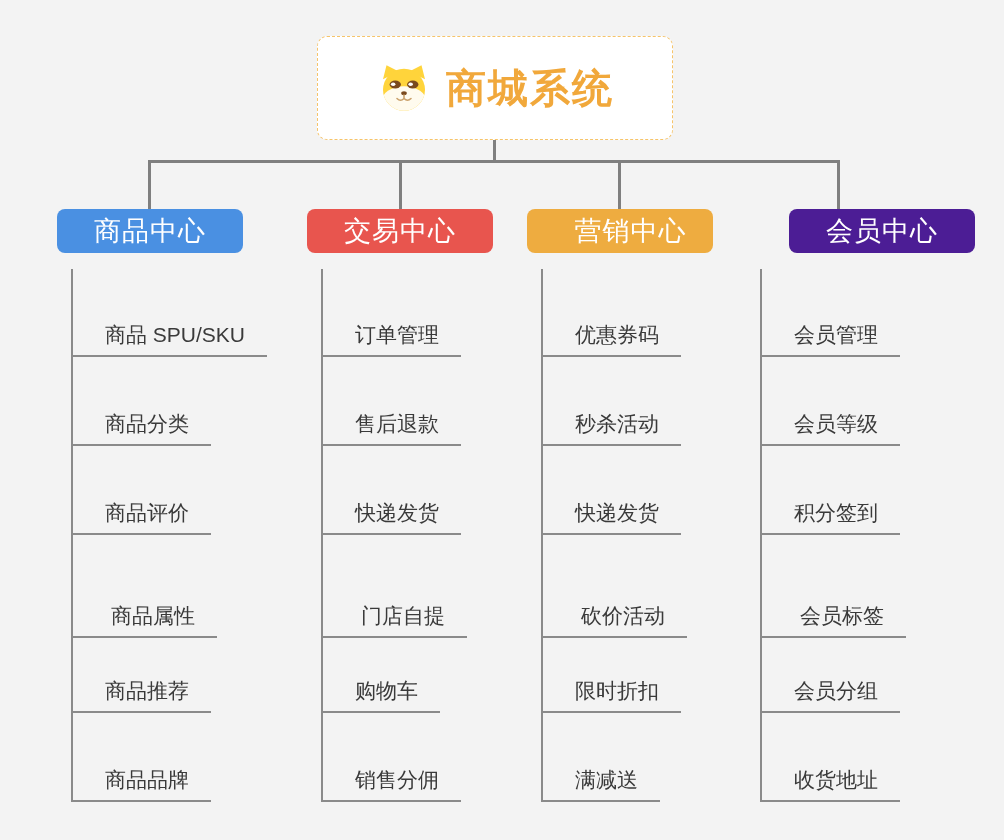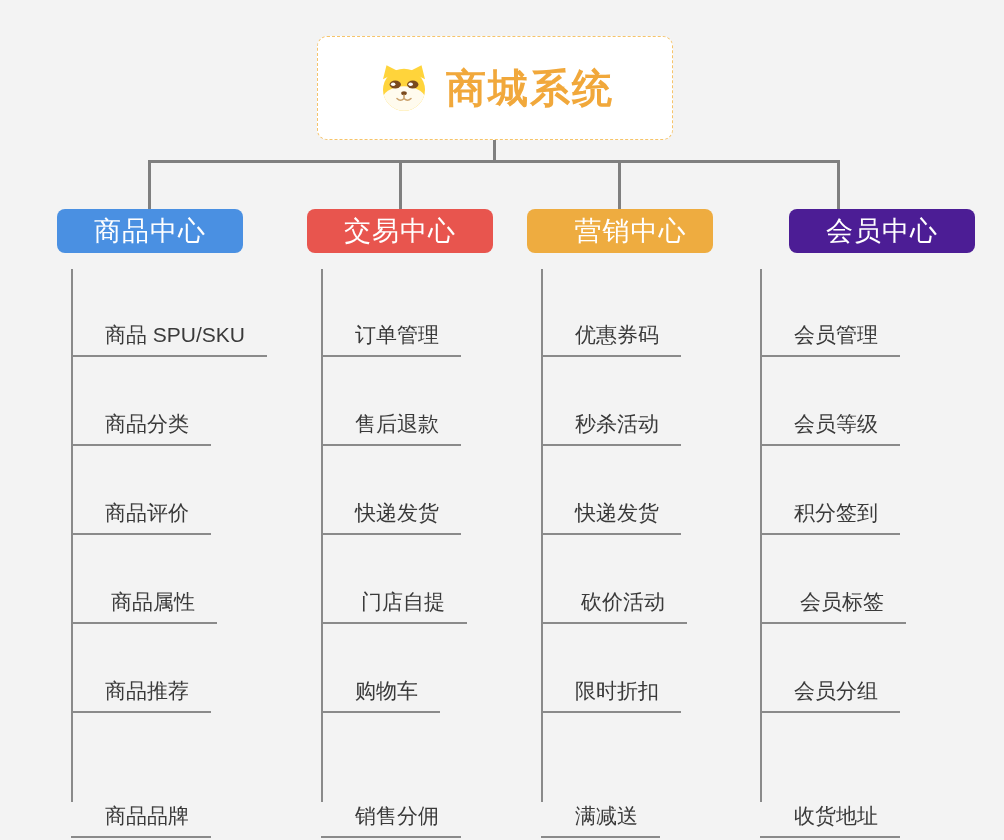--- a/index.html
+++ b/index.html
@@ -47,21 +47,21 @@
   
   .leaf{
     position:absolute;
     width:max-content;
     font-size:21px;line-height:26px;color:#3A3A3A;
     padding:0 22px 7px 34px;
     border-bottom:2px solid #8A8A8A;
     white-space:nowrap;
   }
   .c1{left:71px;} .c2{left:321px;} .c3{left:541px;} .c4{left:760px;}
-  .r1{top:322px;} .r2{top:411px;} .r3{top:500px;} .r4{top:589px;padding-left:40px;} .r5{top:678px;} .r6{top:803px;}
+  .r1{top:322px;} .r2{top:411px;} .r3{top:500px;} .r4{top:603px;padding-left:40px;} .r5{top:678px;} .r6{top:767px;}
 </style>
 </head>
 <body>
 
 <div class="stage">
 
   <div class="root-node">
     <span class="root-icon">
       <svg viewBox="0 0 64 56" width="56" height="50">
 

